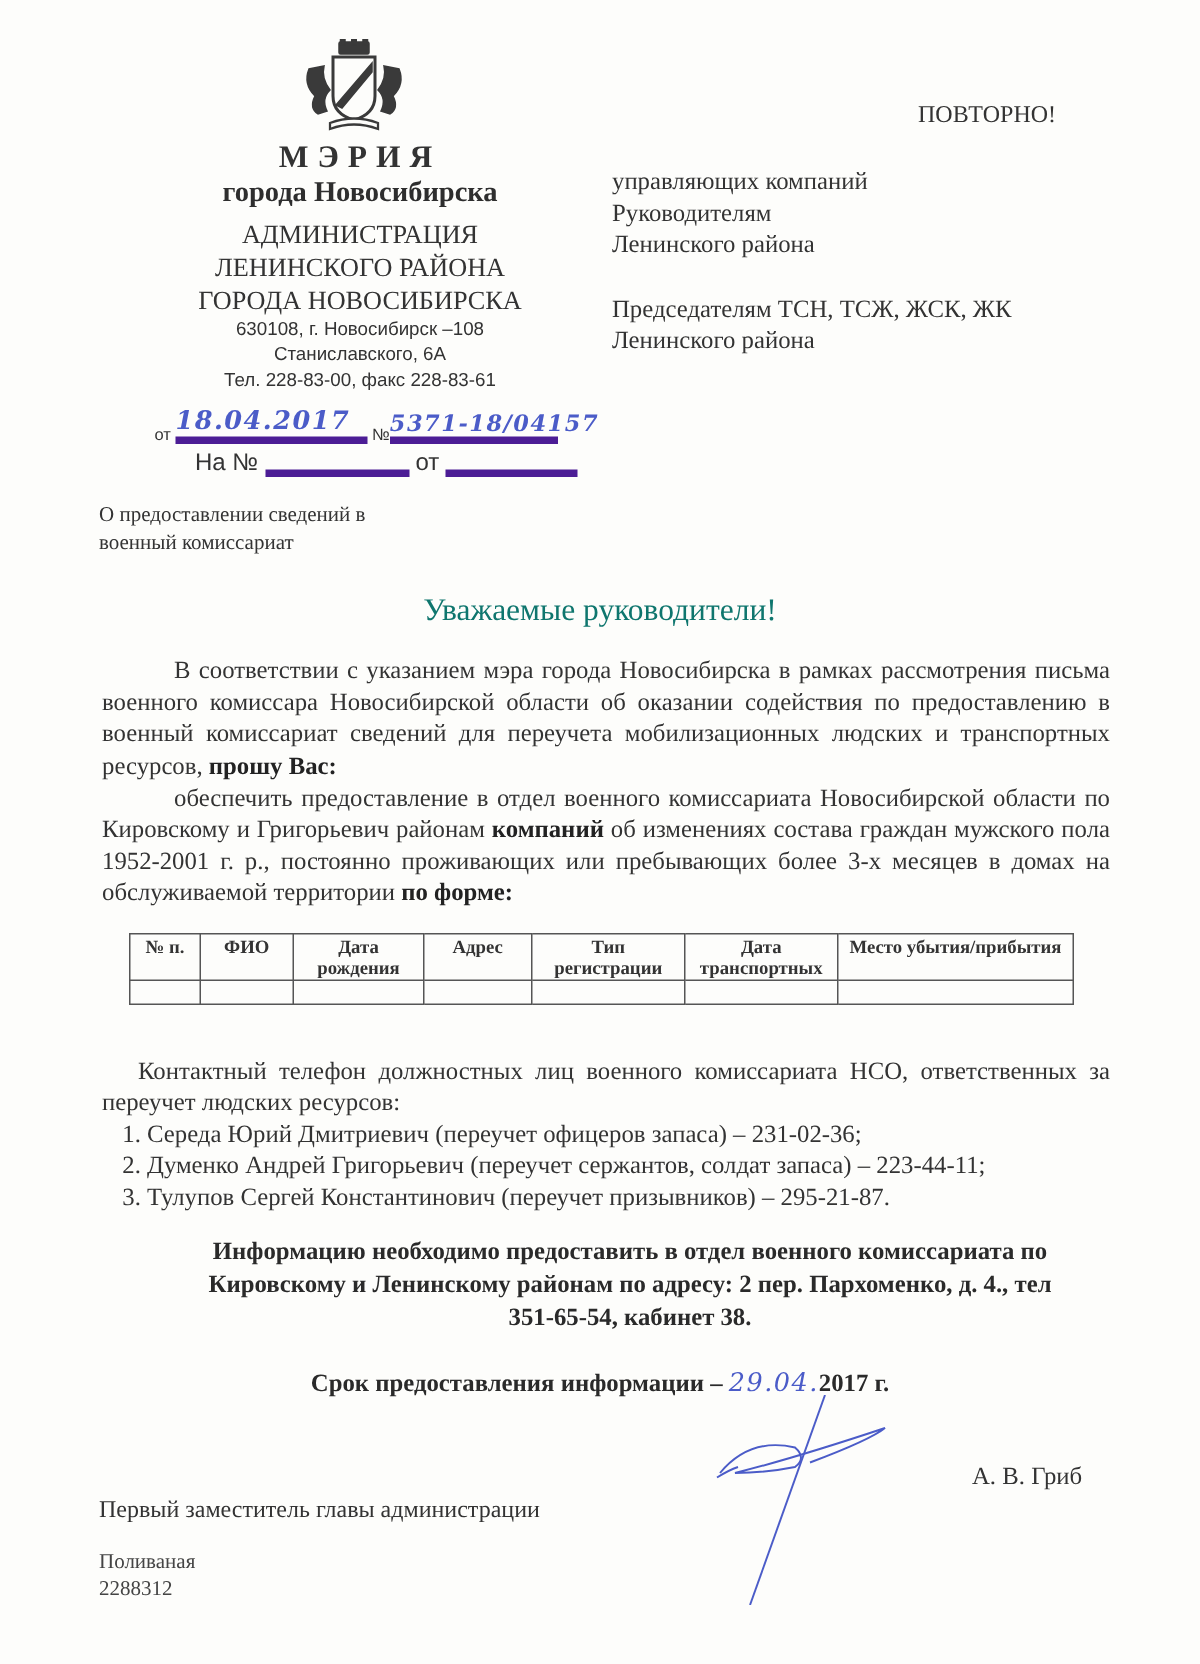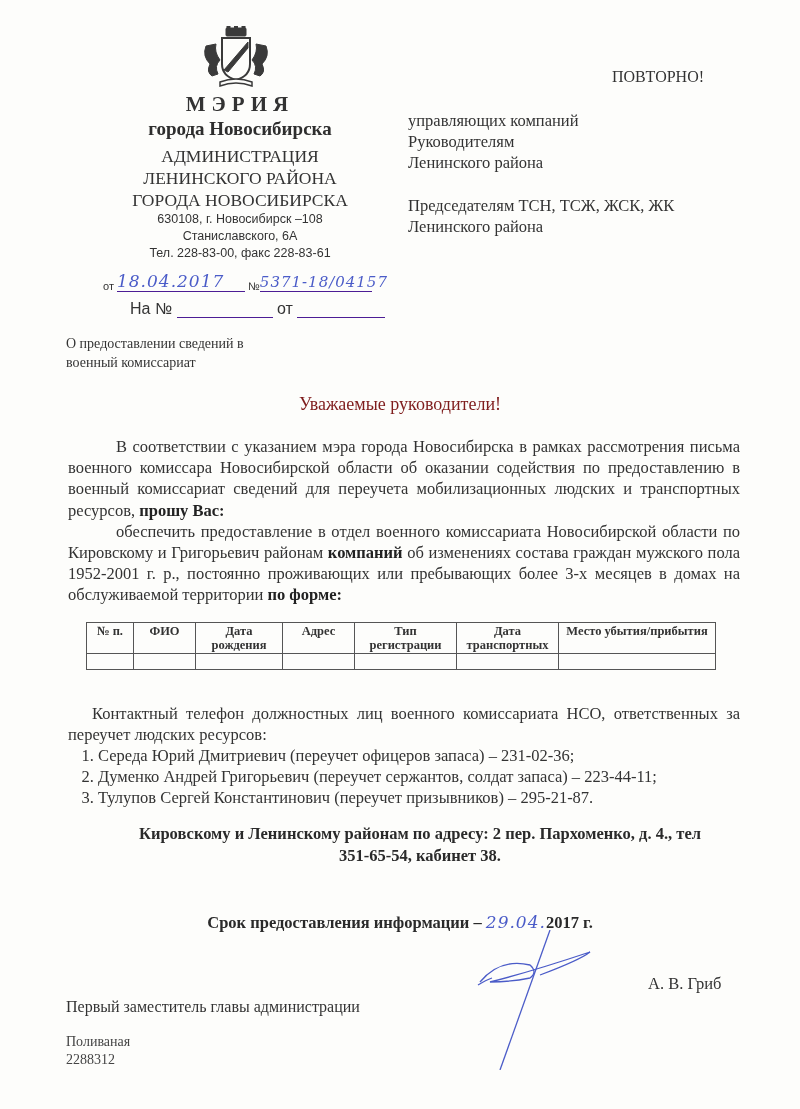--- a/index.html
+++ b/index.html
@@ -11,27 +11,27 @@
     }
     .abs { position: absolute; }
     .crest { left: 200px; top: 26px; width: 72px; height: 66px; }
     .hdr-center { left: 96px; width: 288px; text-align: center; }
     .mayor { top: 92px; font-size: 21px; font-weight: bold; letter-spacing: 6px; color: #333; }
     .city { top: 118px; font-size: 19px; font-weight: bold; color: #2e2e2e; }
     .admin { top: 145px; font-size: 17.5px; line-height: 22px; color: #333; }
     .addr { top: 211px; font-family: "Liberation Sans", "DejaVu Sans", sans-serif; font-size: 12.5px; line-height: 17px; color: #333; }
     .reg { top: 271px; left: 103px; font-family: "Liberation Sans", sans-serif; font-size: 11px; color: #333; white-space: nowrap; }
     .reg2 { top: 300px; left: 122px; font-family: "Liberation Sans", sans-serif; font-size: 16px; color: #333; white-space: nowrap; margin-left: 8px; }
-    .line { display: inline-block; border-bottom: 1px solid #4c1d95; vertical-align: bottom; }
+    .line { display: inline-block; border-bottom: 5px solid #4c1d95; vertical-align: bottom; font-weight: bold; }
     .hand { font-family: "DejaVu Serif", serif; font-style: italic; color: #4b5cc8; font-size: 17px; letter-spacing: 1px; }
     .hand-sm { font-size: 15px; }
     .repeat { top: 68px; left: 612px; font-size: 16px; color: #333; }
     .addressee { left: 408px; font-size: 16.5px; line-height: 21px; color: #333; }
     .subject { left: 66px; top: 334px; font-size: 14px; line-height: 19px; color: #333; }
-    .salute { top: 394px; left: 0; width: 800px; text-align: center; font-size: 18px; color: #7f1d1d; }
+    .salute { top: 394px; left: 0; width: 800px; text-align: center; font-size: 21px; color: #0f766e; }
     .body-text { left: 68px; width: 672px; top: 436px; font-size: 16.5px; line-height: 21.2px; text-align: justify; color: #333; }
     .body-text p { margin: 0; }
     .indent { text-indent: 48px; }
     b { color: #222; }
     table.form { position: absolute; left: 86px; top: 622px; width: 630px; border-collapse: collapse; font-size: 12.5px; font-weight: bold; color: #333; }
     table.form td { border: 1px solid #555; text-align: center; vertical-align: top; padding: 1px 3px; line-height: 14px; }
     table.form tr.empty td { height: 13px; }
     .contacts { left: 68px; width: 672px; top: 703px; font-size: 16.5px; line-height: 21px; color: #333; }
     .contacts p { margin: 0; }
     .contacts ol { margin: 0; padding-left: 30px; }
@@ -134,20 +134,21 @@
 <div class="abs contacts">
   <p class="indent" style="text-align:justify; text-indent:24px;">Контактный телефон должностных лиц военного комиссариата НСО, ответственных за переучет людских ресурсов:</p>
   <ol>
     <li>Середа Юрий Дмитриевич (переучет офицеров запаса) – 231-02-36;</li>
     <li>Думенко Андрей Григорьевич (переучет сержантов, солдат запаса) – 223-44-11;</li>
     <li>Тулупов Сергей Константинович (переучет призывников) – 295-21-87.</li>
   </ol>
 </div>
 
 <div class="abs info">
+  <div>Информацию необходимо предоставить в отдел военного комиссариата по</div>
   <div>Кировскому и Ленинскому районам по адресу: 2 пер. Пархоменко, д. 4., тел</div>
   <div>351-65-54, кабинет 38.</div>
 </div>
 
 <div class="abs deadline">
   <span>Срок предоставления информации – </span><span class="hand" style="font-weight:normal;">29.04.</span><span>2017 г.</span>
 </div>
 
 <div class="abs signer-title">Первый заместитель главы администрации</div>
 <svg class="abs signature" viewBox="0 0 140 140">

